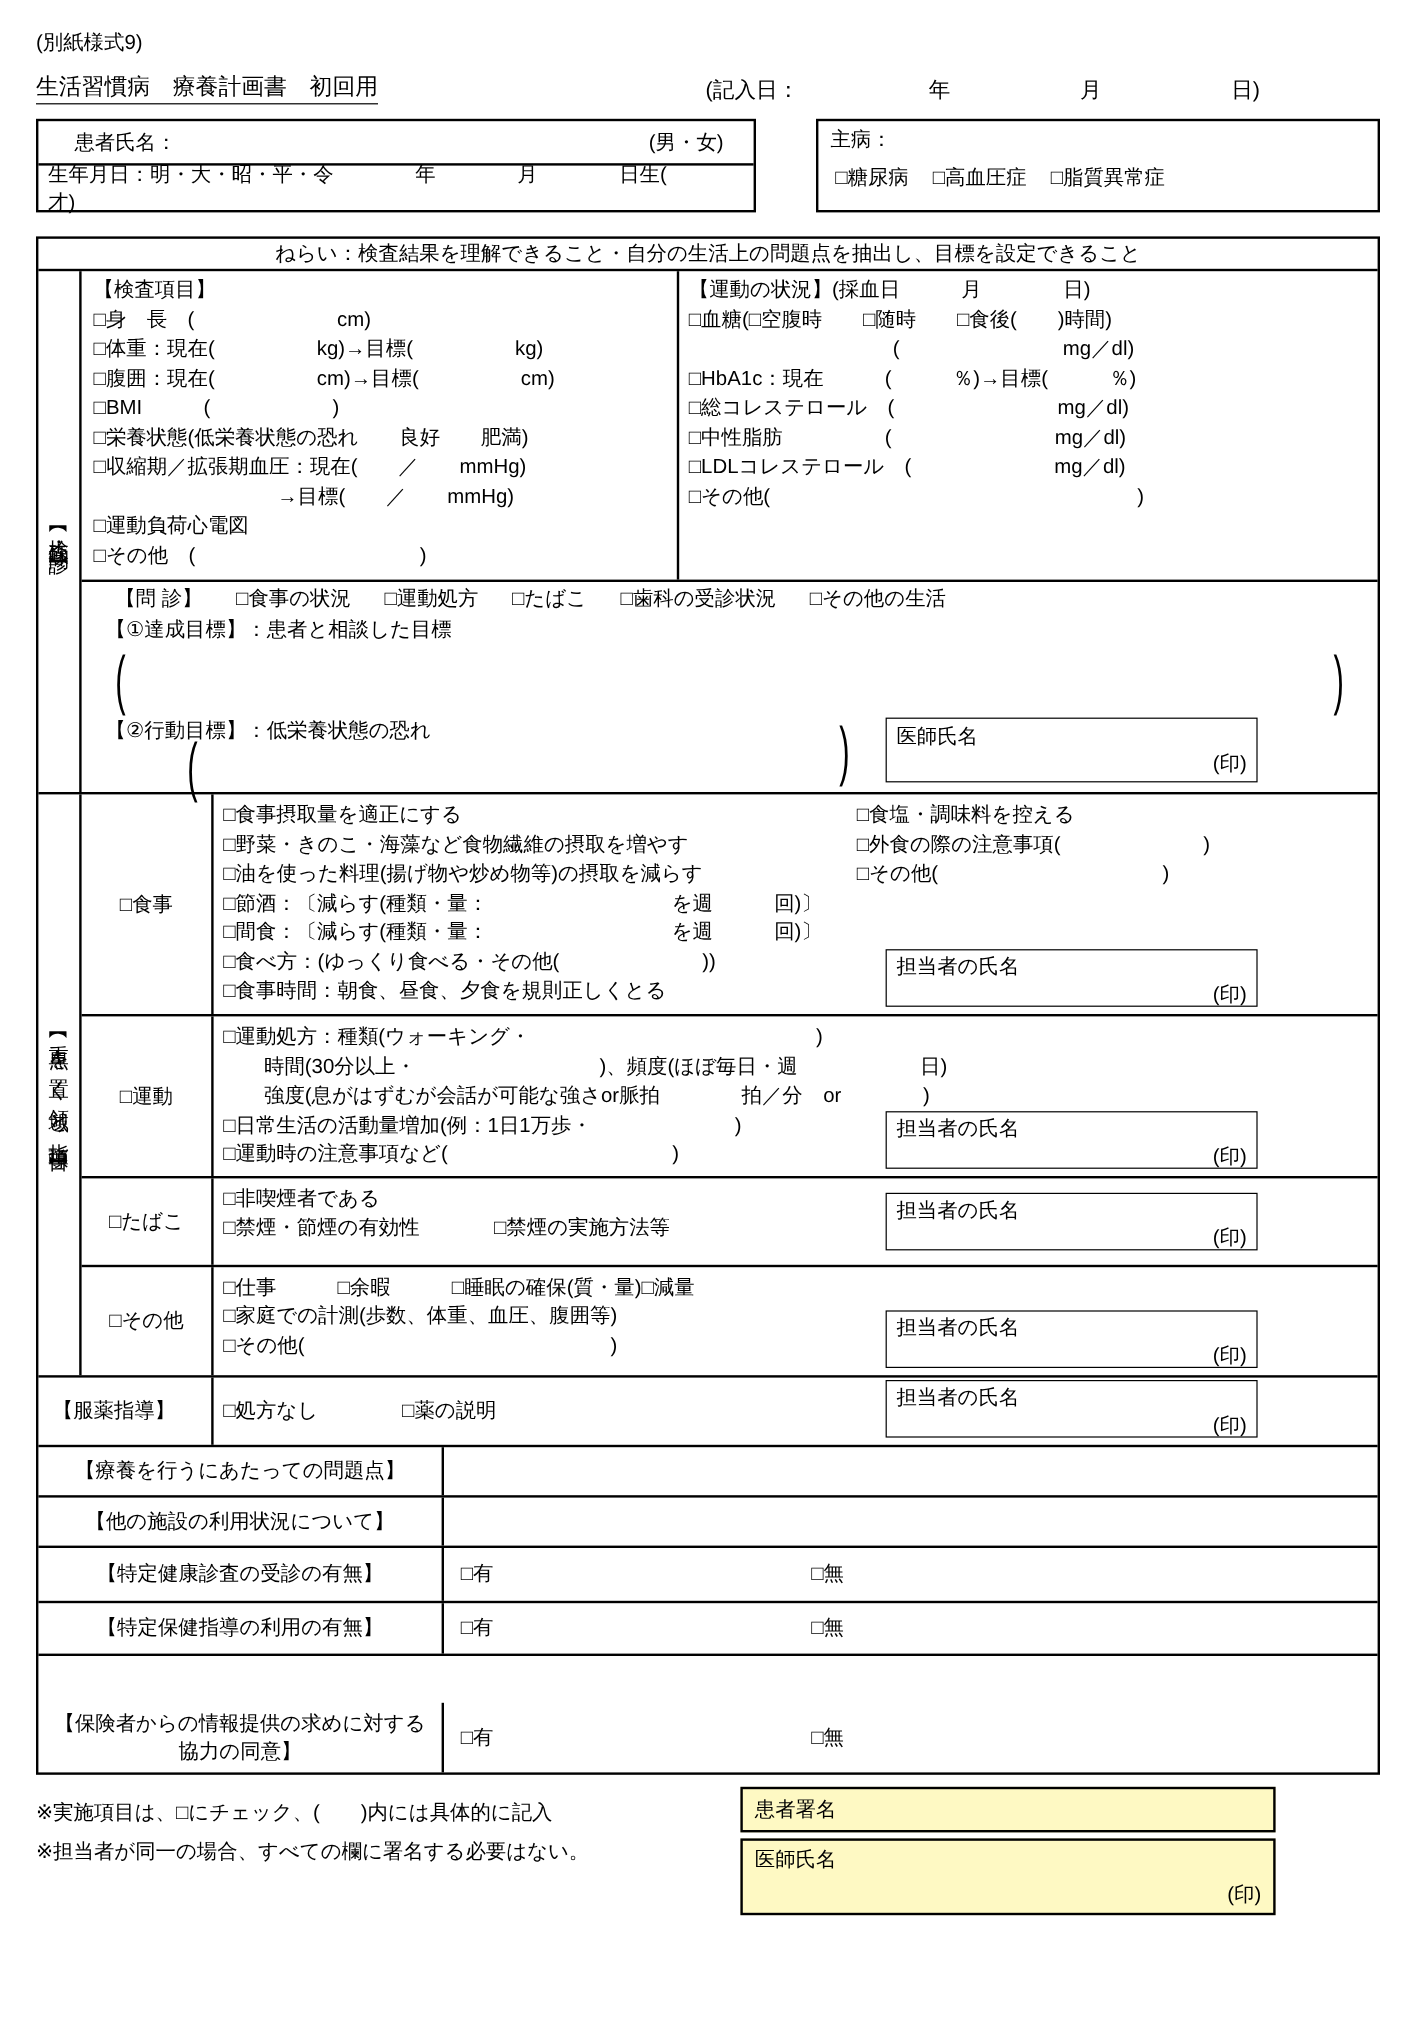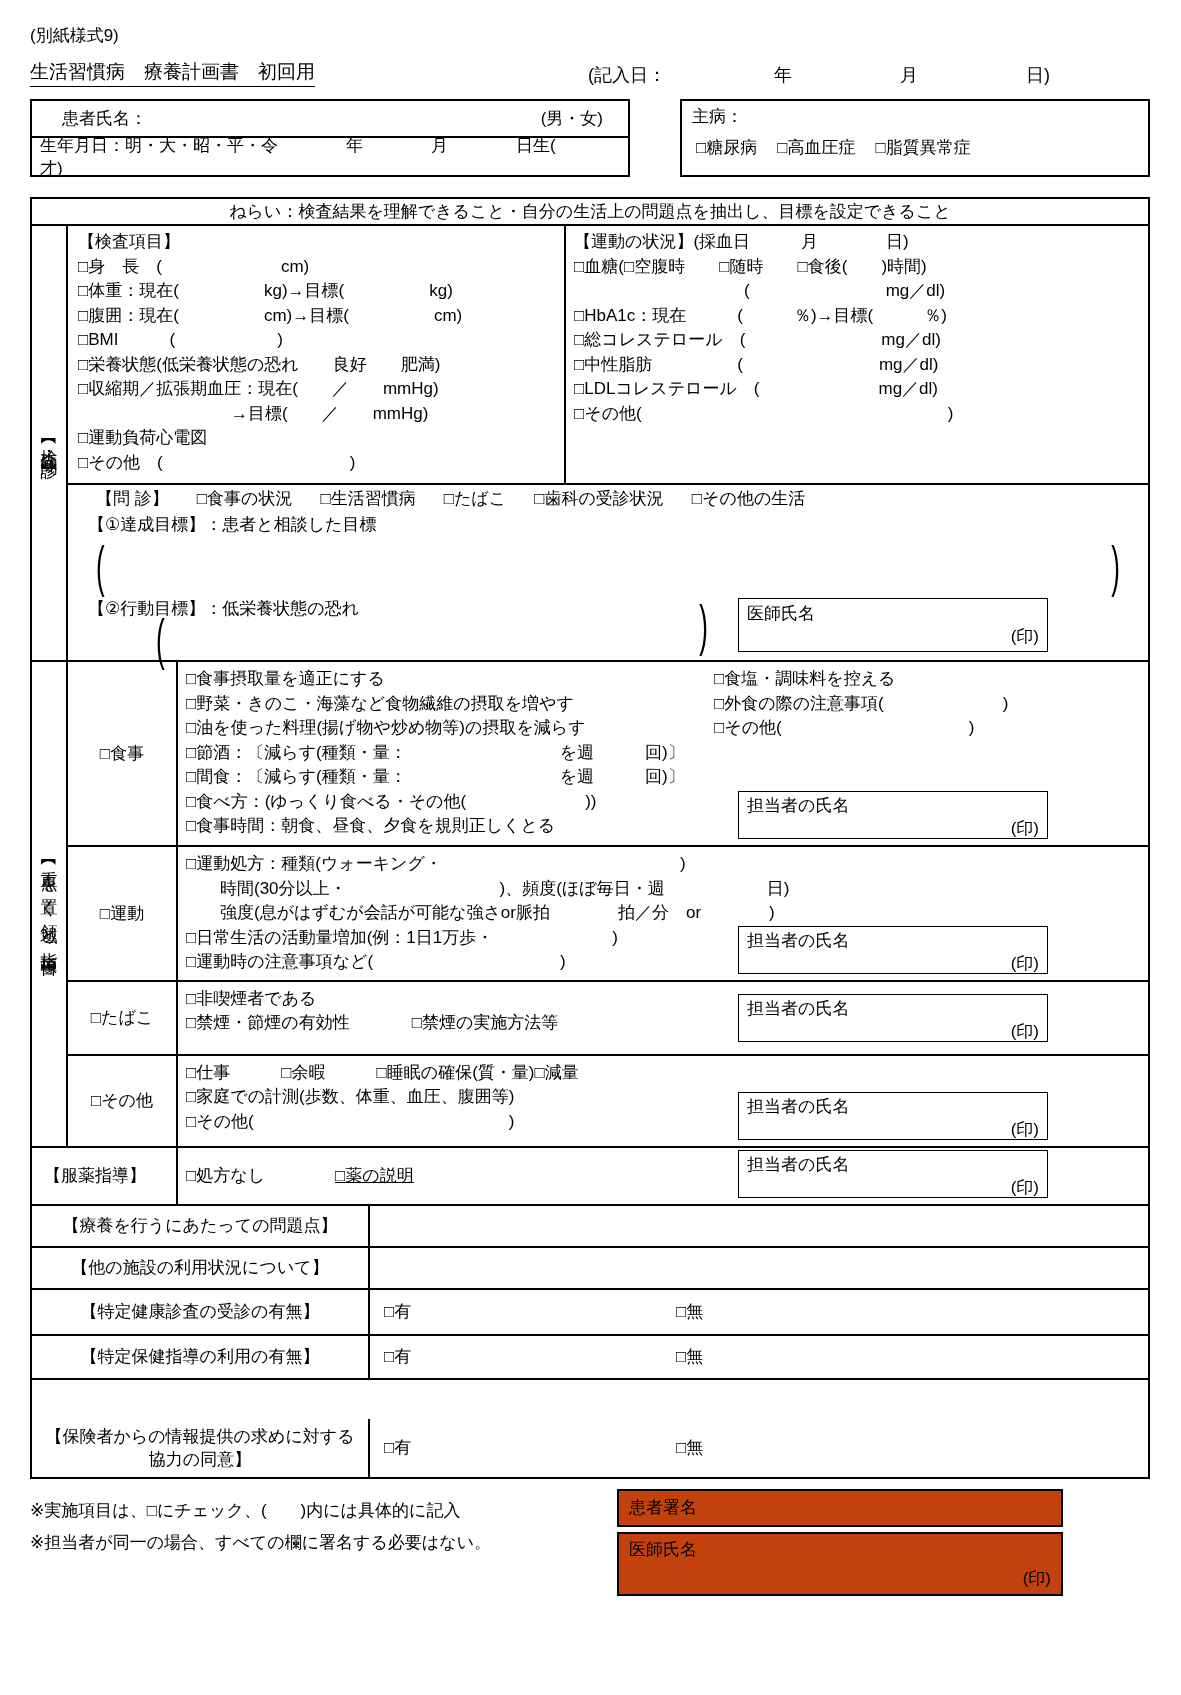--- a/index.html
+++ b/index.html
@@ -56,33 +56,33 @@
   .staff-box.center { bottom:auto; top:50%; transform:translateY(-50%); }
   .row-food .row-content { min-height:183px; }
   .row-exercise .row-content { min-height:132px; }
   .row-tobacco .row-content { min-height:72px; }
   .row-other .row-content { min-height:90px; }
   .tobacco-line2 { display:flex; }
   .tobacco-line2 .t2b { margin-left:62px; }
   .fukuyaku { display:flex; border-bottom:2px solid #000; min-height:58px; }
   .fukuyaku-label { width:146px; border-right:2px solid #000; display:flex; align-items:center; padding-left:12px; flex:none; }
   .fukuyaku-content { flex:1; display:flex; align-items:center; padding-left:8px; position:relative; }
-  .fukuyaku-content .med2 { margin-left:70px;text-decoration:underline; }
+  .fukuyaku-content .med2 { margin-left:70px; }
   .brow { display:flex; border-bottom:2px solid #000; }
   .brow:last-child { border-bottom:none; }
   .brow-label { width:338px; border-right:2px solid #000; display:flex; align-items:center; justify-content:center; text-align:center; padding:4px 6px; flex:none; }
   .brow-value { flex:1; display:flex; align-items:center; }
   .yn-yes { padding-left:14px; width:306px; flex:none; }
   .r-problems { min-height:42px; } .r-facilities { min-height:42px; }
   .r-checkup { min-height:46px; } .r-guidance { min-height:44px; } .r-insurer { min-height:58px;margin-top:39px; }
   .footer { display:flex; margin-top:10px; }
   .notes { width:574px; padding-top:6px; }
   .notes .note { line-height:32px; white-space:pre-wrap; }
   .sig-col { width:446px; margin-left:13px; }
-  .sig-box { border:2px solid #000; padding:4px 10px; background:#c2410c; }
+  .sig-box { border:2px solid #000; padding:4px 10px; background:#fef9c3; }
   .sig-patient { height:38px; display:flex; align-items:center; }
   .sig-doctor { height:64px; margin-top:5px; display:flex; flex-direction:column; justify-content:space-between; }
 </style>
 </head>
 <body>
 
 <div class="page">
 
   <div class="form-note">(別紙様式9)</div>
 
@@ -136,21 +136,21 @@
             <div class="line">□HbA1c：現在　　　(　　　％)→目標(　　　％)</div>
             <div class="line">□総コレステロール　(　　　　　　　　mg／dl)</div>
             <div class="line">□中性脂肪　　　　　(　　　　　　　　mg／dl)</div>
             <div class="line">□LDLコレステロール　(　　　　　　　mg／dl)</div>
             <div class="line">□その他(　　　　　　　　　　　　　　　　　　)</div>
           </div>
         </div>
         <div class="monshin">
           <span>【問 診】</span>
           <span>□食事の状況</span>
-          <span>□生活習慣病</span>
+          <span>□運動処方</span>
           <span>□たばこ</span>
           <span>□歯科の受診状況</span>
           <span>□その他の生活</span>
         </div>
         <div class="goal1">
           <div class="goal-label">【①達成目標】：患者と相談した目標</div>
           <div class="paren-row">
             <span class="bigparen">(</span>
             <span class="bigparen">)</span>
           </div>

